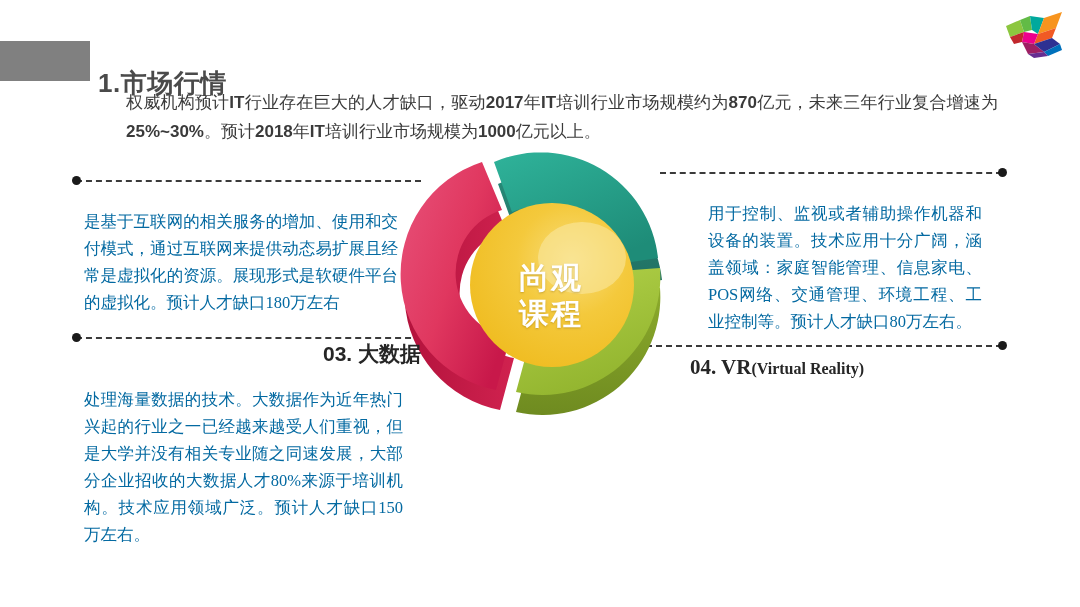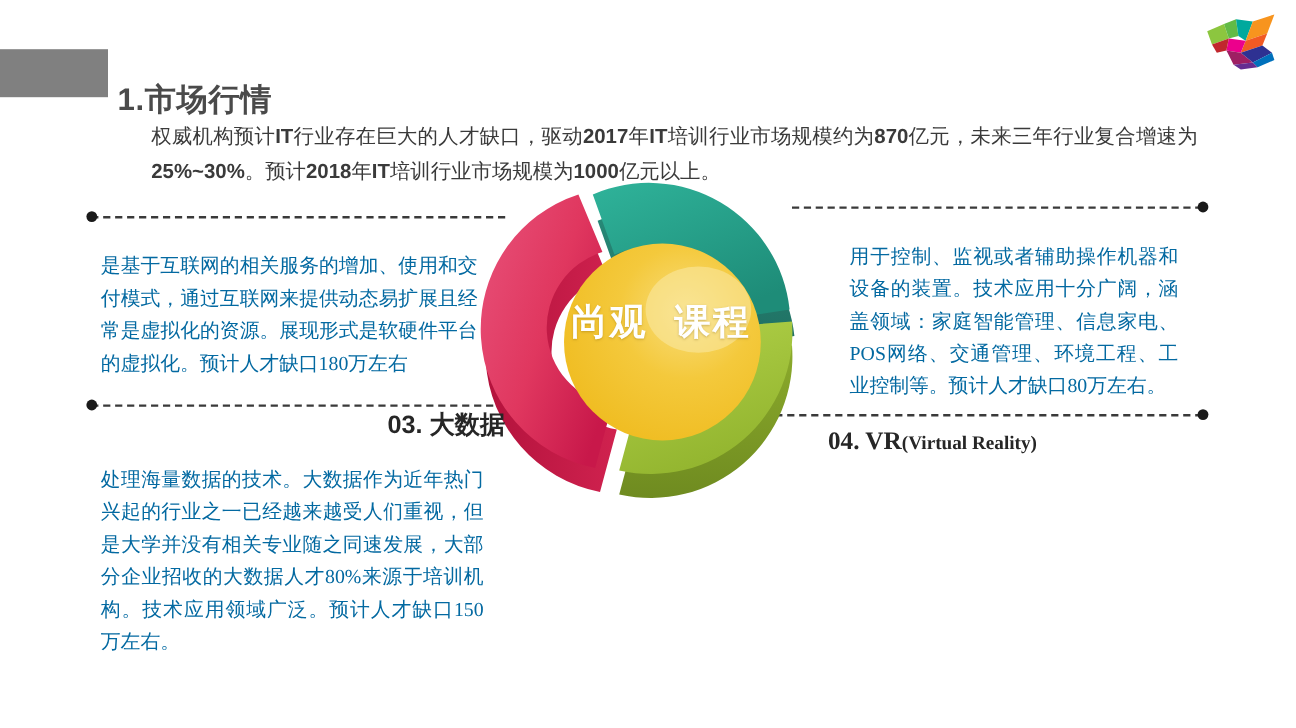--- a/index.html
+++ b/index.html
@@ -51,21 +51,20 @@
   #intro {
     position: absolute;
     left: 126px;
     top: 88px;
     width: 872px;
     font-family: "Liberation Serif", "DejaVu Serif", serif;
     font-size: 17px;
     line-height: 29px;
     color: #3a3a3a;
     text-align: justify;
-    margin-top: 11px;
   }
   #intro b { font-family: "Liberation Sans", sans-serif; font-weight: bold; }
 
   
   .dash-line {
     position: absolute;
     height: 0;
     border-top: 2px dashed #3a3a3a;
   }
   .dash-dot {
@@ -112,25 +111,25 @@
   #donut {
     position: absolute;
     left: 400px;
     top: 150px;
     width: 280px;
     height: 265px;
   }
   #center-label {
     position: absolute;
     left: 400px;
-    top: 136px;
+    top: 163px;
     width: 280px;
     height: 265px;
     display: flex;
-    flex-direction: row;
+    flex-direction: column;
     align-items: center;
     justify-content: center;
     pointer-events: none;
   }
   #center-label span {
     display: block;
     font-family: "Liberation Sans", "DejaVu Sans", sans-serif;
     font-size: 30px;
     font-weight: bold;
     color: #ffffff;

